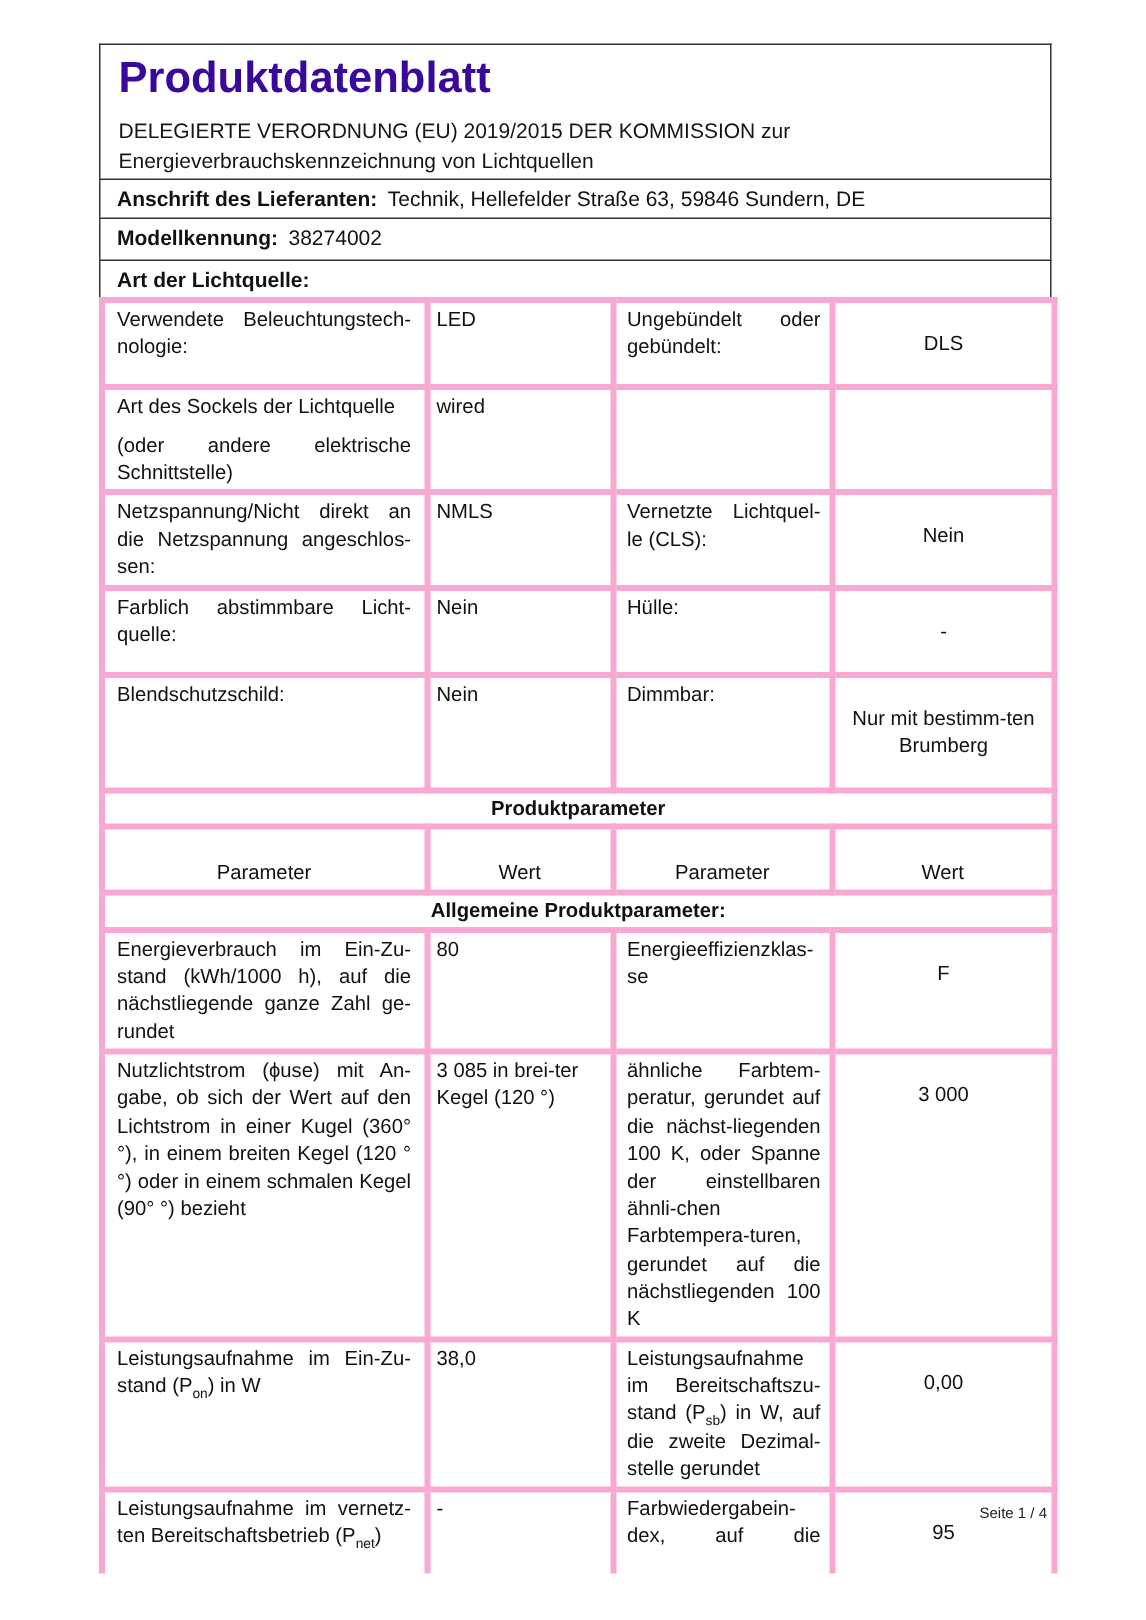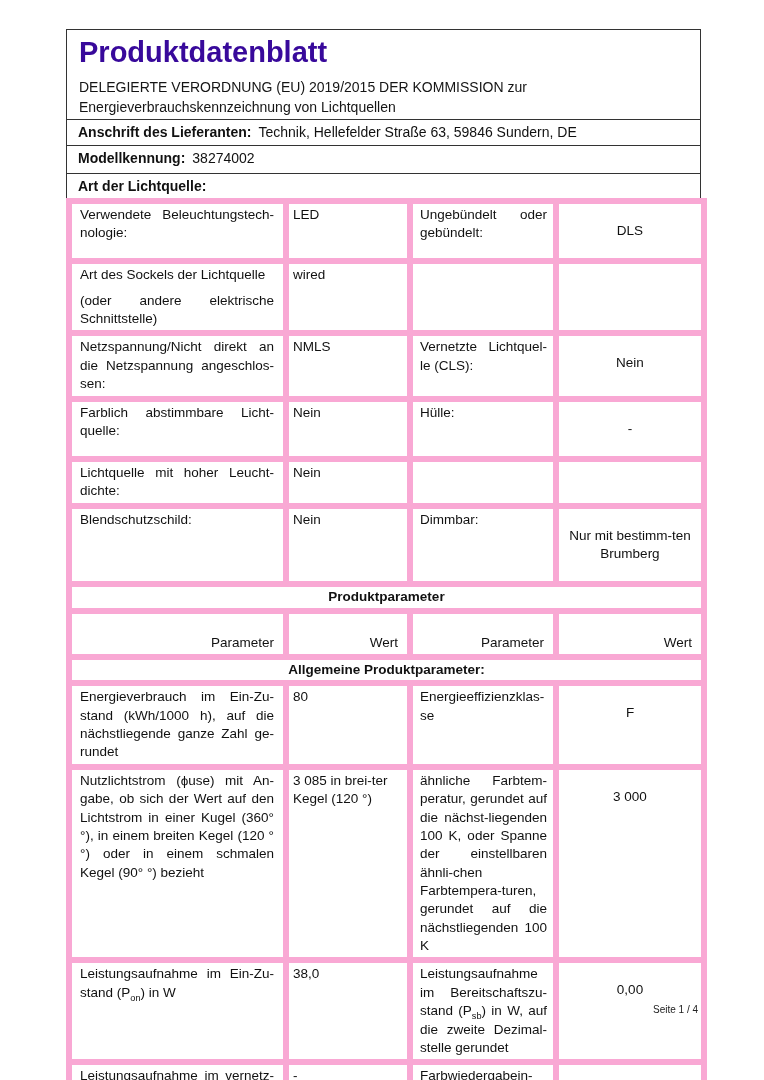--- a/index.html
+++ b/index.html
@@ -55,35 +55,35 @@
   .h25 { height: 25px; }
   
   table.spec {
     border-collapse: collapse;
     table-layout: fixed;
     width: 635px;
     font-size: 13.5px;
     line-height: 1.36;
   }
   table.spec td {
-    border: 6px solid #f9a8d4;
+    border: 4px solid #f9a8d4;
     vertical-align: top;
     box-sizing: border-box;
     overflow: hidden;
   }
   td.c1 { padding: 2px 9px 2px 8px; text-align: justify; }
   td.c2 { padding: 2px 4px; text-align: left; }
   td.c3 { padding: 2px 6px 2px 7px; text-align: justify; }
   td.c4 { padding: 18px 4px; text-align: center; }
   td.span-cell {
     text-align: center;
     font-weight: bold;
     padding: 1px 4px;
   }
-  td.hdr { padding: 20px 9px 2px 8px; text-align: right; }
+  td.hdr { padding: 20px 9px 2px 8px; text-align: center; }
   tr.rA td { height: 42px; }
   tr.rB td { height: 62px; }
   tr.rC td { height: 60px; }
   tr.rD td { height: 40px; }
   tr.rE td { height: 40px; }
   tr.rF td { height: 41px; }
   tr.rG td { height: 21px; }
   tr.rH td { height: 22px; }
   tr.rI td { height: 21px; }
   tr.rJ td { height: 79px; }
@@ -158,26 +158,20 @@
         <td class="c2">NMLS</td>
         <td class="c3">Vernetzte Lichtquel-le (CLS):</td>
         <td class="c4">Nein</td>
       </tr>
       <tr class="rD">
         <td class="c1">Farblich abstimmbare Licht-quelle:</td>
         <td class="c2">Nein</td>
         <td class="c3">Hülle:</td>
         <td class="c4">-</td>
       </tr>
-      <tr class="rE">
-        <td class="c1">Lichtquelle mit hoher Leucht-dichte:</td>
-        <td class="c2">Nein</td>
-        <td class="c3"></td>
-        <td class="c4"></td>
-      </tr>
       <tr class="rF">
         <td class="c1">Blendschutzschild:</td>
         <td class="c2">Nein</td>
         <td class="c3">Dimmbar:</td>
         <td class="c4">Nur mit bestimm-ten Brumberg</td>
       </tr>
       <tr class="rG">
         <td class="span-cell" colspan="4">Produktparameter</td>
       </tr>
       <tr class="rH">

